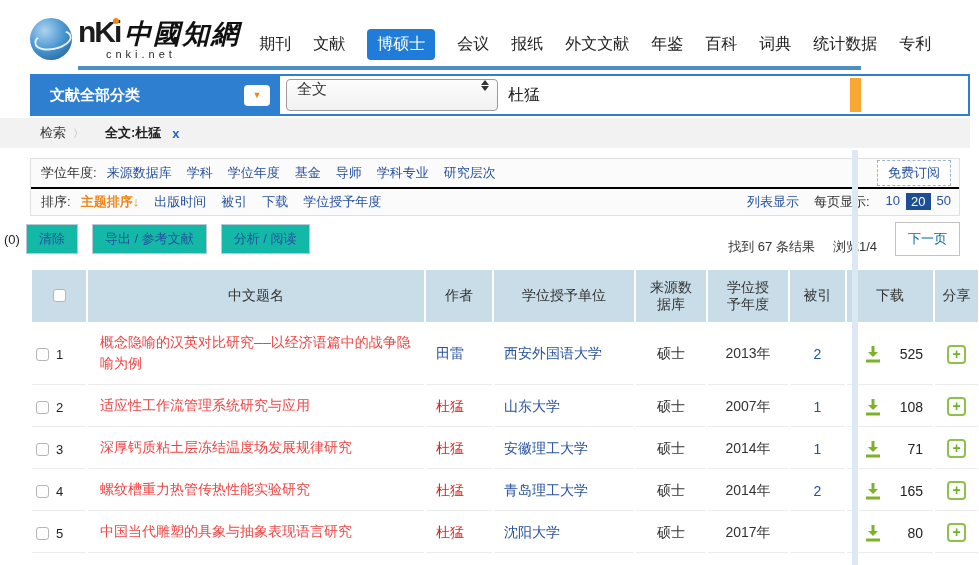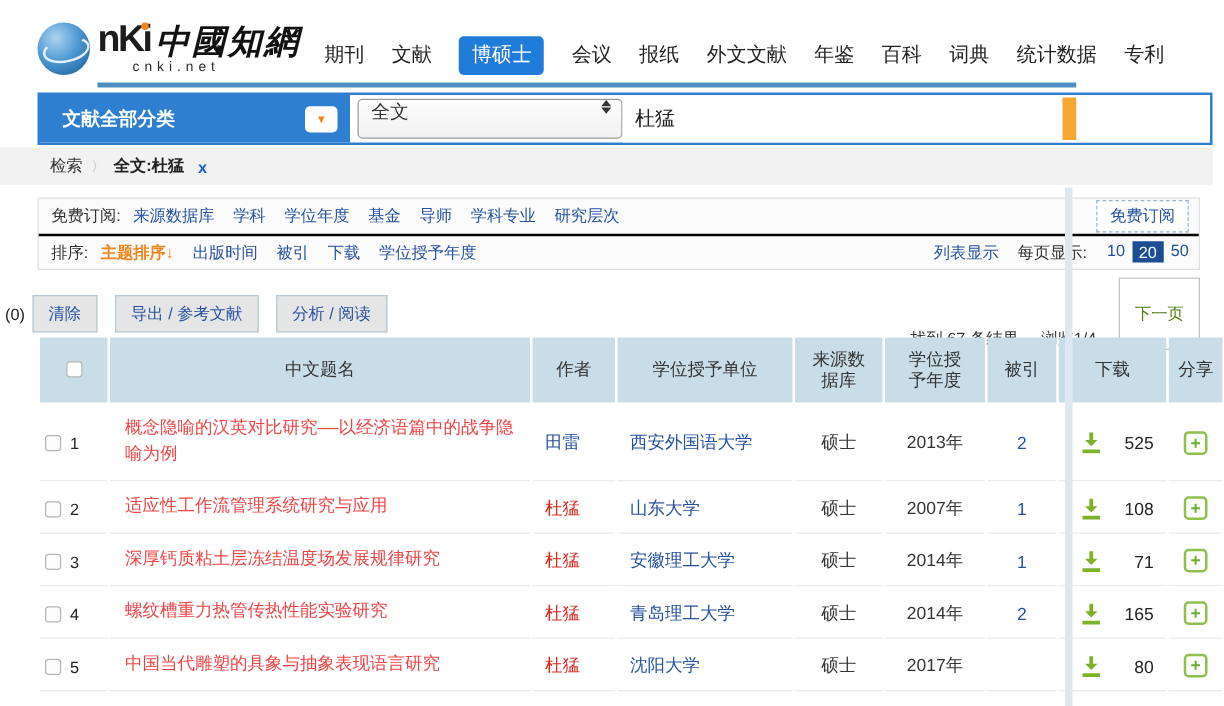--- a/index.html
+++ b/index.html
@@ -46,46 +46,46 @@
   .spinner .up { border-bottom:5px solid #333; }
   .spinner .dn { border-top:5px solid #333; }
   .query { flex:1; border:none; outline:none; font-size:16px; padding:0 10px; color:#222;
     font-family:inherit; background:#fff; }
   .search-sliver { position:absolute; right:0; top:78px; width:11px; height:34px; background:#f7a832; }
 
   
   .breadcrumb { position:absolute; left:0; top:118px; width:970px; height:30px; background:#f2f2f2;
     display:flex; align-items:center; padding-left:40px; font-size:13px; gap:7px; }
   .crumb-sep { color:#aaa; font-size:11px; }
-  .crumb-strong { font-weight:bold; color:#222; }
+  .crumb-strong { font-weight:bold; color:#222;margin-left:14px; }
   .crumb-x { color:#1f62c9; font-weight:bold; cursor:pointer; margin-left:4px; }
 
   
   .toolbar-box { position:absolute; left:30px; top:158px; width:930px; border:1px solid #e0e0e0; background:#fbfbfb; }
   .tb-row { display:flex; align-items:center; height:28px; padding:0 8px 0 10px; font-size:13px; }
   .tb-row + .tb-row { border-top:2px solid #000000; }
   .tb-label { color:#333; margin-right:10px; }
   .tb-link { color:#26519f; margin-right:15px; cursor:pointer; text-decoration:none; }
   .tb-spacer { flex:1; }
   .dash-btn { border:1px dashed #9db4cf; background:#fff; color:#26519f; font-size:13px;
     padding:3px 10px; margin-left:8px; cursor:pointer; font-family:inherit; }
   .sort-active { color:#f08519; margin-right:15px; cursor:pointer; font-weight:bold; }
   .perpage { display:flex; align-items:flex-start; gap:6px; }
   .pp-num { color:#26519f; cursor:pointer; }
   .pp-num.active { background:#1d4e94; color:#fff; padding:1px 5px; }
 
   
   .action-row { position:absolute; left:0; top:222px; width:960px; display:flex; align-items:center;
     font-size:13px; padding-left:4px; }
   .sel-count { color:#222; margin-right:6px; }
-  .act-btn { border:1px solid #b9c6d4; background:#e5e5e5; color:#26519f; font-size:13px;
+  .act-btn { border:1px solid #b9c6d4; background:#14b8a6; color:#26519f; font-size:13px;
     padding:5px 12px; margin-right:14px; cursor:pointer; font-family:inherit; }
   .results-info { display:flex; align-items:flex-end; gap:18px; }
-  .next-btn { border:1px solid #c3c3c3; background:#fff; color:#4d7c0f; font-size:13px;
-    padding:19px 12px; cursor:pointer; font-family:inherit; }
+  .next-btn { border:1px solid #c3c3c3; background:#fff; color:#0369a1; font-size:13px;
+    padding:7px 12px; cursor:pointer; font-family:inherit; }
 
   
   .result-table { position:absolute; left:30px; top:268px; width:930px; border-collapse:separate;
     border-spacing:2px; table-layout:fixed; }
   .result-table th { background:#c9dde9; font-weight:normal; font-size:14px; color:#333;
     text-align:center; height:52px; line-height:1.25; vertical-align:middle; }
   .result-table td { background:#fff; font-size:14px; vertical-align:middle; padding:9px 4px;
     border-bottom:1px solid #ececec; }
   th.c-db { padding:0 10px; } th.c-year { padding:0 14px; }
   .cell-num { padding-left:6px; }
@@ -158,21 +158,21 @@
 
   <div class="breadcrumb">
     <span>检索</span>
     <span class="crumb-sep">〉</span>
     <span class="crumb-strong">全文:杜猛</span>
     <span class="crumb-x">x</span>
   </div>
 
   <div class="toolbar-box">
     <div class="tb-row">
-      <span class="tb-label">免费订阅:</span>
+      <span class="tb-label">学位年度:</span>
       <span class="tb-link">来源数据库</span>
       <span class="tb-link">学科</span>
       <span class="tb-link">学位年度</span>
       <span class="tb-link">基金</span>
       <span class="tb-link">导师</span>
       <span class="tb-link">学科专业</span>
       <span class="tb-link">研究层次</span>
       <span class="tb-spacer"></span>
       <button class="dash-btn">免费订阅</button>
     </div>

